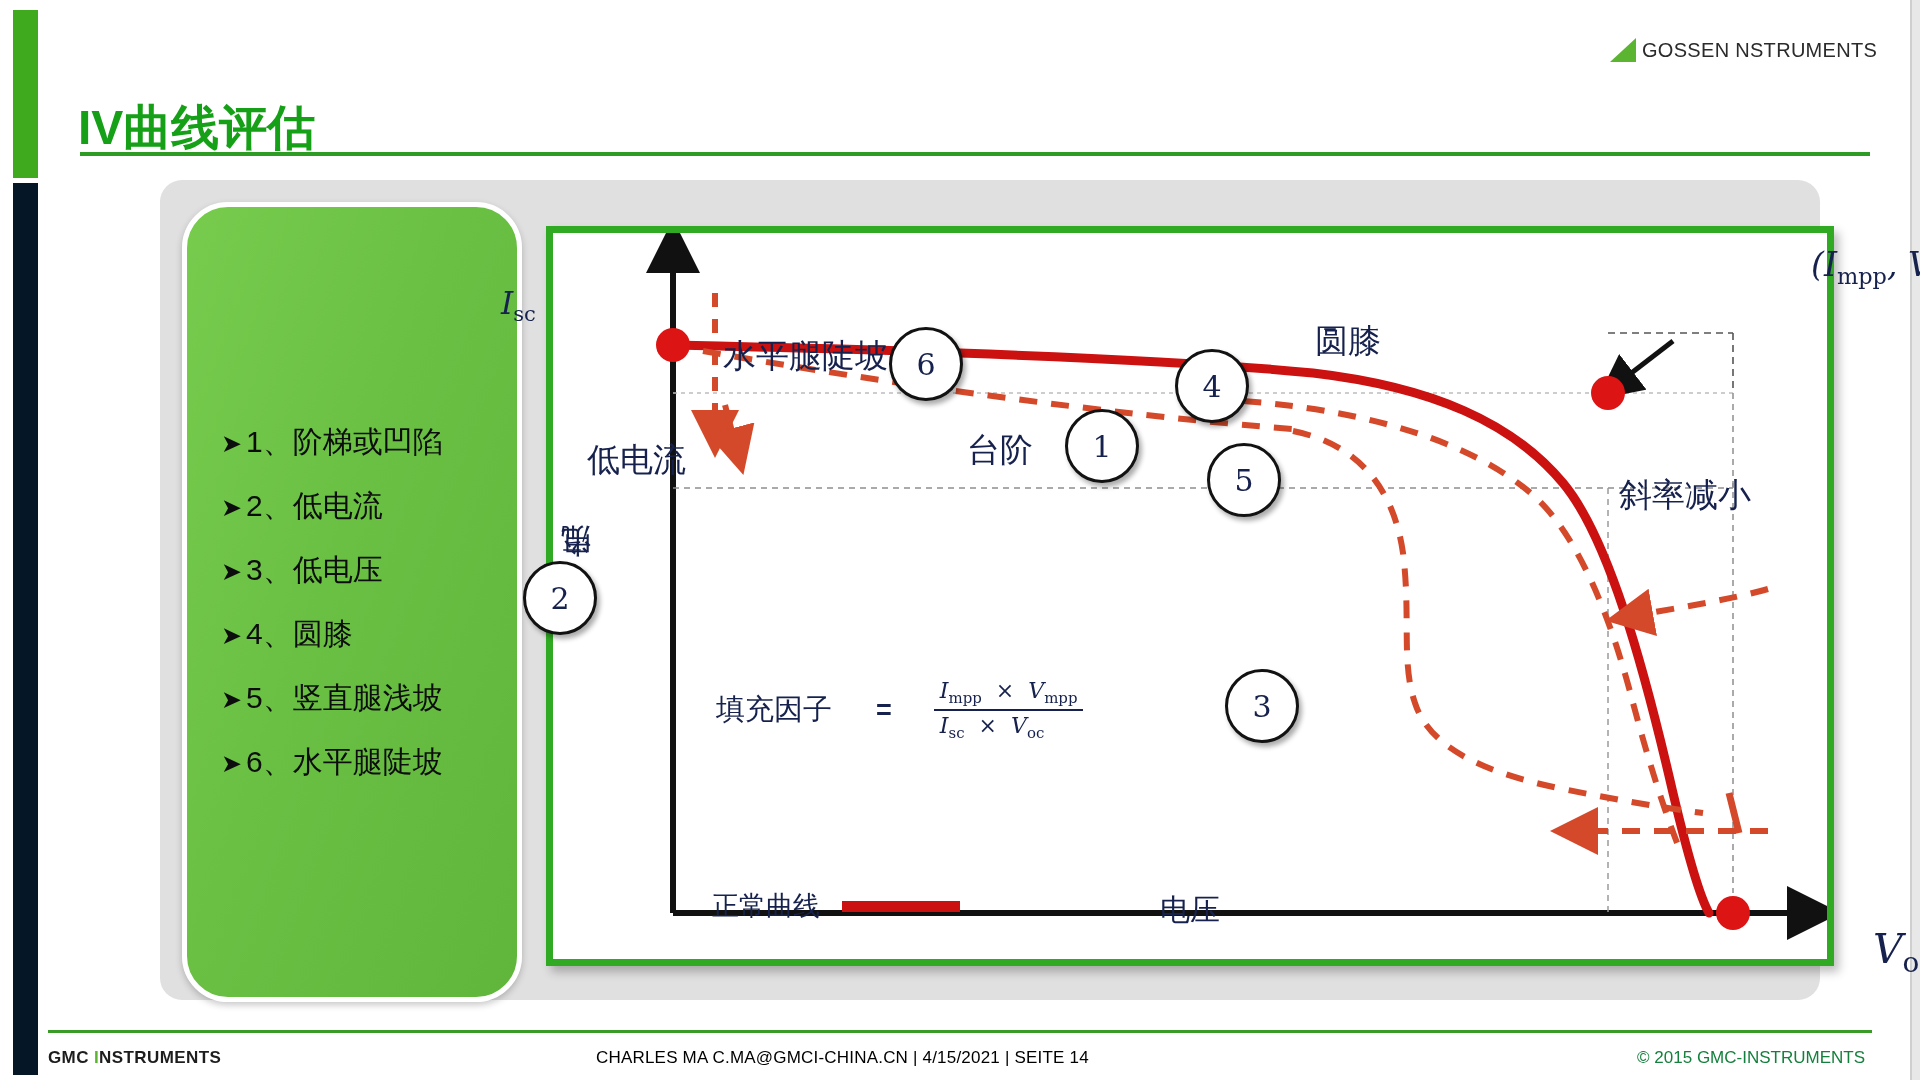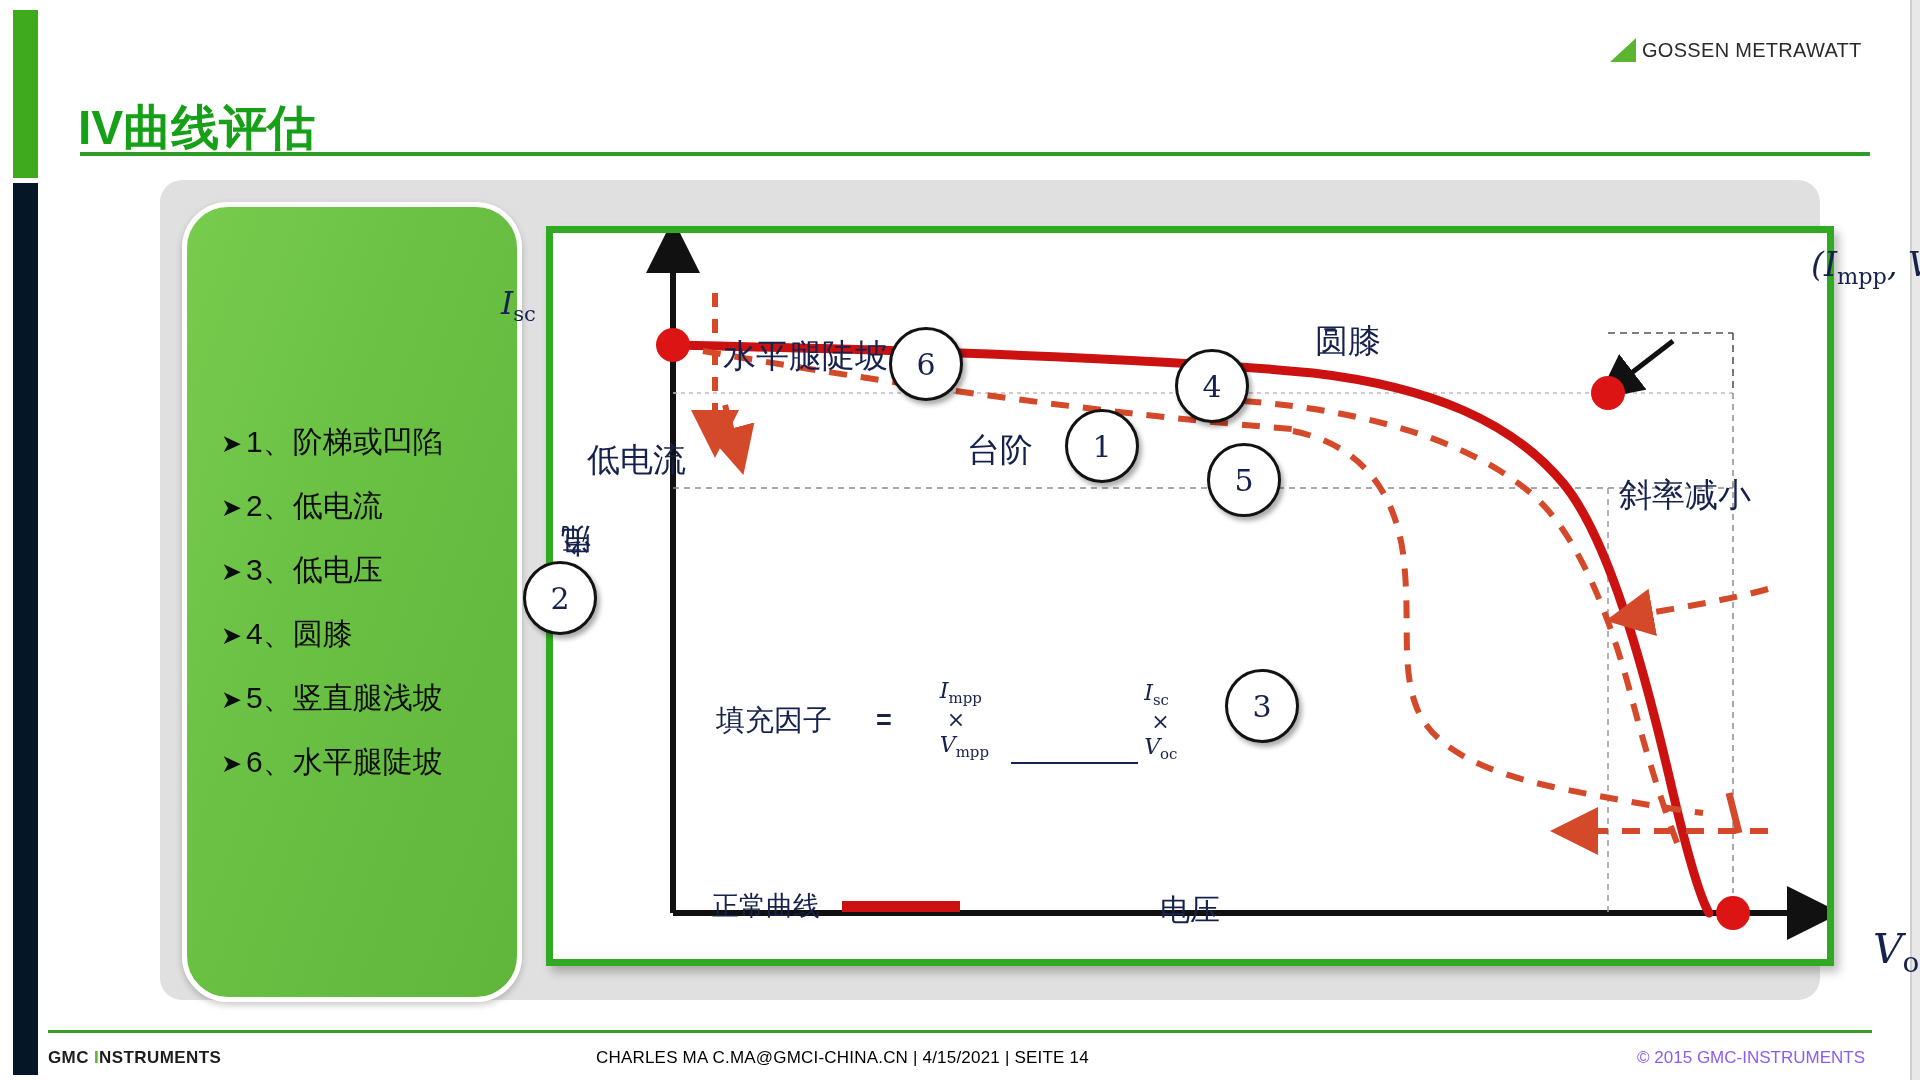--- a/index.html
+++ b/index.html
@@ -72,21 +72,21 @@
     box-shadow:3px 4px 5px rgba(0,0,0,.33);
     display:flex;align-items:center;justify-content:center;
     font-size:30px;color:#16224d;
     font-family:"DejaVu Serif","Liberation Serif",serif;
   }
 
   
   #formula{position:absolute;left:716px;top:678px;display:flex;align-items:center;color:#16224d;gap:32px;}
   #formula .lhs{font-size:29px;font-family:"DejaVu Serif","Liberation Serif",serif;margin-right:12px;}
   #formula .eq{font-size:27px;margin-right:10px;font-weight:bold;}
-  #formula .frac{display:flex;flex-direction:row;align-items:flex-end;}
+  #formula .frac{display:flex;flex-direction:column;align-items:flex-start;}
   #formula .num{font-size:22px;padding:0 6px 2px;}
   #formula .den{font-size:22px;padding:2px 6px 0;}
   #formula .bar{width:100%;height:2px;background:#16224d;}
 
   
   #legend{position:absolute;left:712px;top:888px;display:flex;align-items:center;}
   #legend .ltext{font-size:27px;color:#16224d;font-family:"DejaVu Serif","Liberation Serif",serif;margin-right:22px;}
   #legend .lswatch{width:118px;height:11px;background:#cc1111;}
 
   
@@ -96,39 +96,39 @@
     font-family:"DejaVu Serif","Liberation Serif",serif;letter-spacing:2px;
   }
   #x-axis-title{position:absolute;left:1160px;top:890px;font-size:30px;color:#16224d;
     font-family:"DejaVu Serif","Liberation Serif",serif;}
 
   
   #footer-rule{position:absolute;left:48px;top:1030px;width:1824px;height:3px;background:#3a9b27;}
   #footer-logo{position:absolute;left:48px;top:1048px;font-size:17px;font-weight:bold;color:#1d1d1d;letter-spacing:.4px;}
   #footer-logo .gi{color:#5cb531;}
   #footer-center{position:absolute;left:596px;top:1048px;font-size:17px;color:#000000;letter-spacing:.2px;white-space:nowrap;}
-  #footer-right{position:absolute;right:55px;top:1048px;font-size:17px;color:#8b5cf6;white-space:nowrap;}
+  #footer-right{position:absolute;right:55px;top:1048px;font-size:17px;color:#15803d;white-space:nowrap;}
 </style>
 </head>
 <body>
 
 <div id="left-green-bar"></div>
 <div id="left-dark-bar"></div>
 <div id="right-edge-strip"></div>
 <div id="right-edge-strip2"></div>
 
 <div id="page-title">IV曲线评估</div>
 <div id="title-rule"></div>
 
 <div id="brand-block">
   <div class="brand-row">
     <svg class="brand-tri" viewBox="0 0 26 24">
       <polygon points="0,24 26,24 26,0" fill="#5cb531"></polygon>
     </svg>
-    <span class="brand-text">GOSSEN METRAWATT</span>
+    <span class="brand-text">GOSSEN NSTRUMENTS</span>
   </div>
 </div>
 
 <div id="content-backdrop"></div>
 
 <div id="list-card">
   <div class="list-row">
     <span class="bullet">➤</span>
     <span>1、阶梯或凹陷</span>
   </div>

